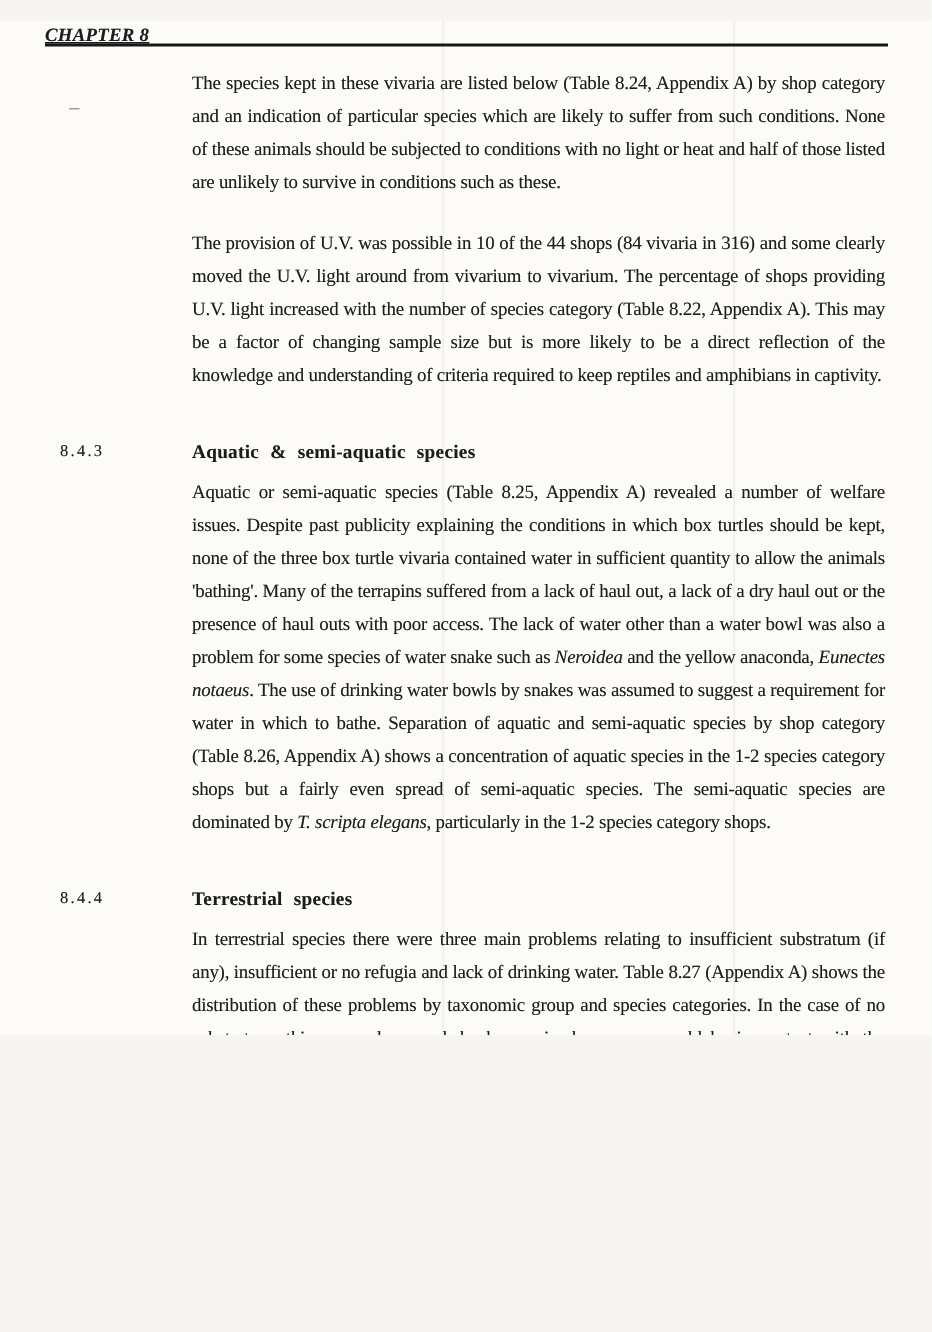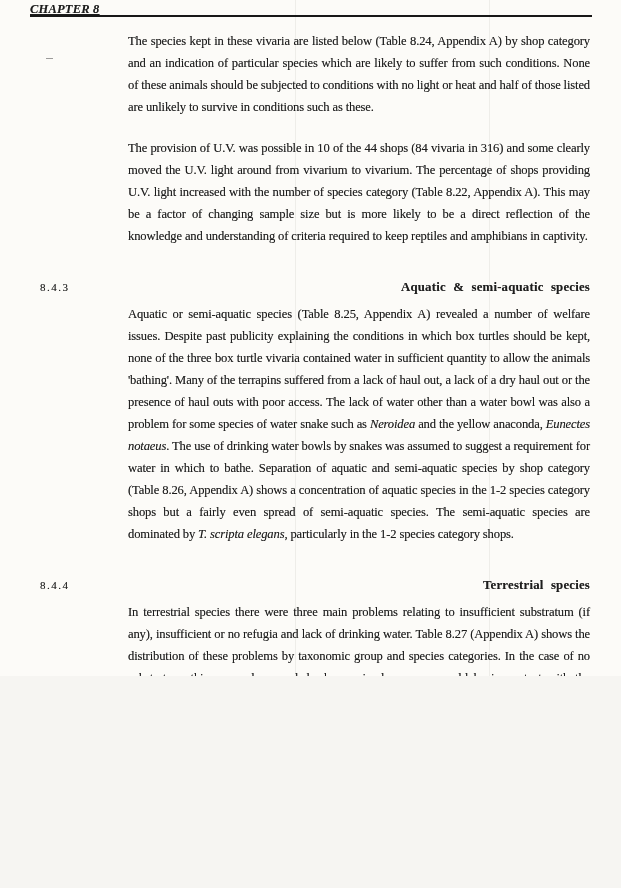--- a/index.html
+++ b/index.html
@@ -4,21 +4,21 @@
 <style>
   html, body {
     margin: 0;
     padding: 0;
     background: #f6f5f2;
   }
   .page {
     position: relative;
     width: 621px;
     height: 676px;
-    margin: 0 auto;
+    margin: 14px auto;
     background: #fcfbf8;
     font-family: "Liberation Serif", "DejaVu Serif", serif;
     color: #1d1d1d;
     overflow: hidden;
     text-shadow: 0 0 0.4px rgba(20,20,20,0.45);
   }
   
   .header {
     position: absolute;
     top: 2px;
@@ -72,21 +72,20 @@
     line-height: 18px;
     letter-spacing: 1.5px;
   }
   .section-title {
     margin: 0 0 7px 0;
     font-weight: bold;
     font-size: 12.8px;
     line-height: 18px;
     word-spacing: 4px;
     letter-spacing: 0.2px;
-    text-align: right;
   }
   
   .footer {
     position: absolute;
     top: 836px;
     left: 0;
     right: 0;
     font-size: 13px;
     letter-spacing: 0.5px;
   }

